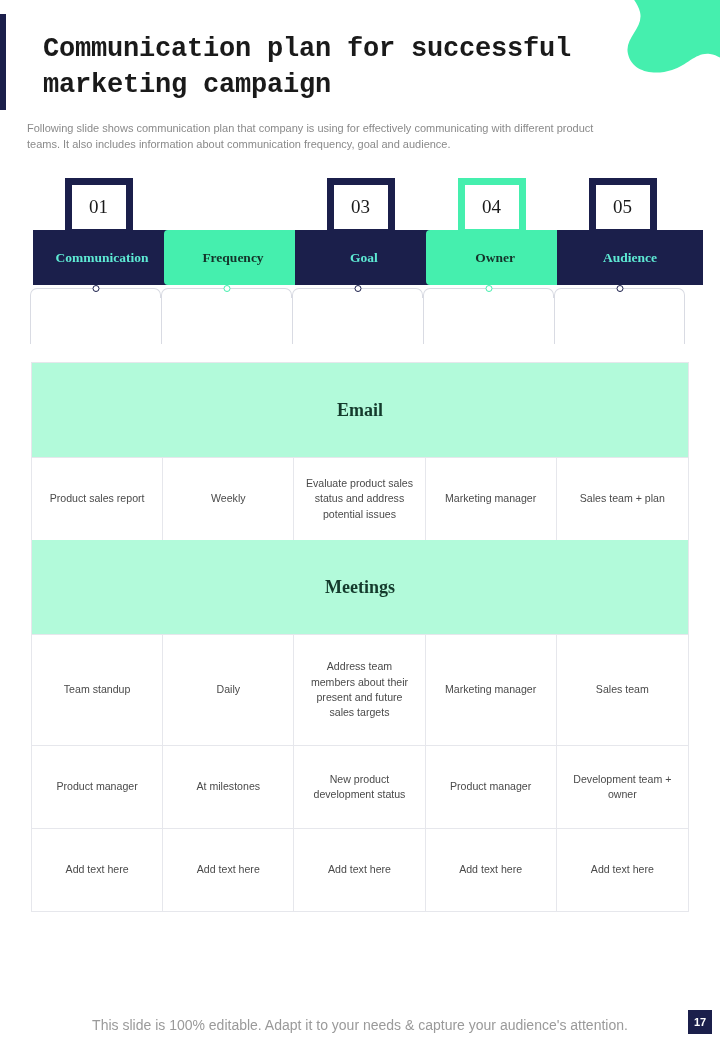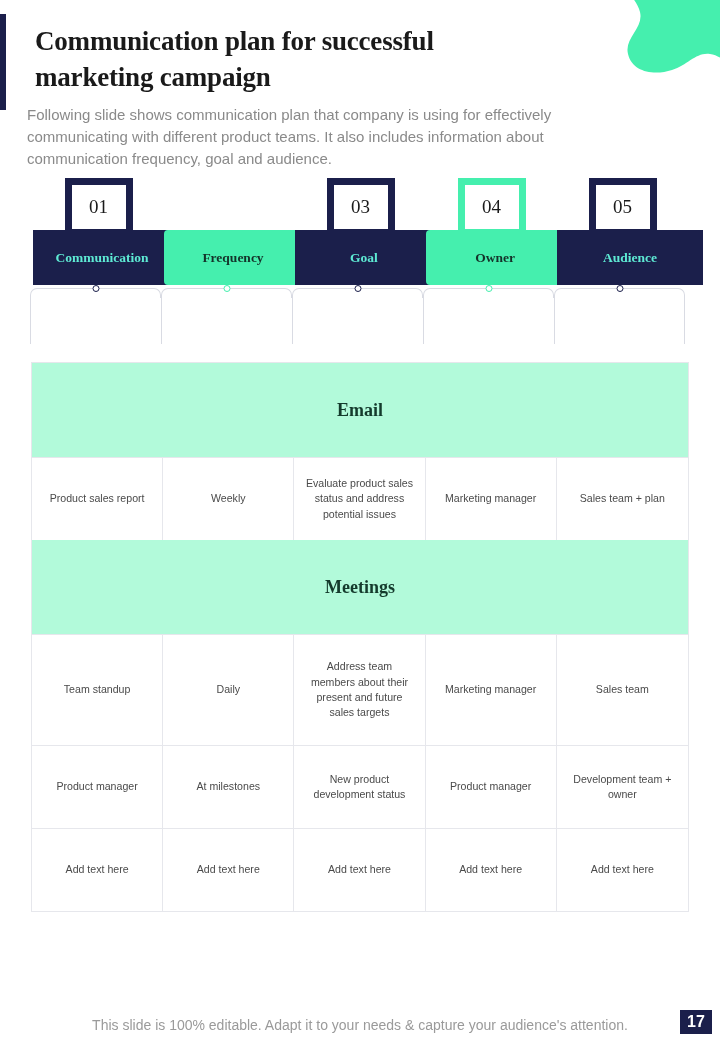--- a/index.html
+++ b/index.html
@@ -32,31 +32,31 @@
   }
   .blob svg { display: block; }
 
   
   .header {
     position: absolute;
     left: 27px; top: 16px;
     width: 600px;
   }
   .title {
-    font-family: Liberation Serif, serif;
+    font-family: Liberation Mono, monospace;
     font-weight: bold;
     font-size: 27px;
     line-height: 1.33;
     color: #1a1a1a;
     letter-spacing: -0.2px;
-    margin: 8px;
+    margin: 16px;
   }
   .subtitle {
     margin: 7px 0 12px 0;
-    font-size: 15px;
+    font-size: 11px;
     line-height: 1.48;
     color: #8a8a8a;
     width: 585px;
   }
 
   
   .badge-row {
     position: absolute;
     left: 33px; top: 178px;
     width: 655px;
@@ -197,24 +197,24 @@
     position: absolute;
     left: 0; top: 1017px;
     width: 720px;
     text-align: center;
     font-size: 14px;
     color: #9a9a9a;
   }
   .page-num {
     position: absolute;
     right: 8px; top: 1010px;
-    width: 32px; height: 24px;
+    width: 24px; height: 24px;
     background: #1b1f4b;
     color: #ffffff;
-    font-size: 16px;
+    font-size: 11px;
     font-weight: bold;
     display: flex;
     align-items: center;
     justify-content: center;
   }
 </style>
 </head>
 <body>
 
 <div class="left-accent"></div>

